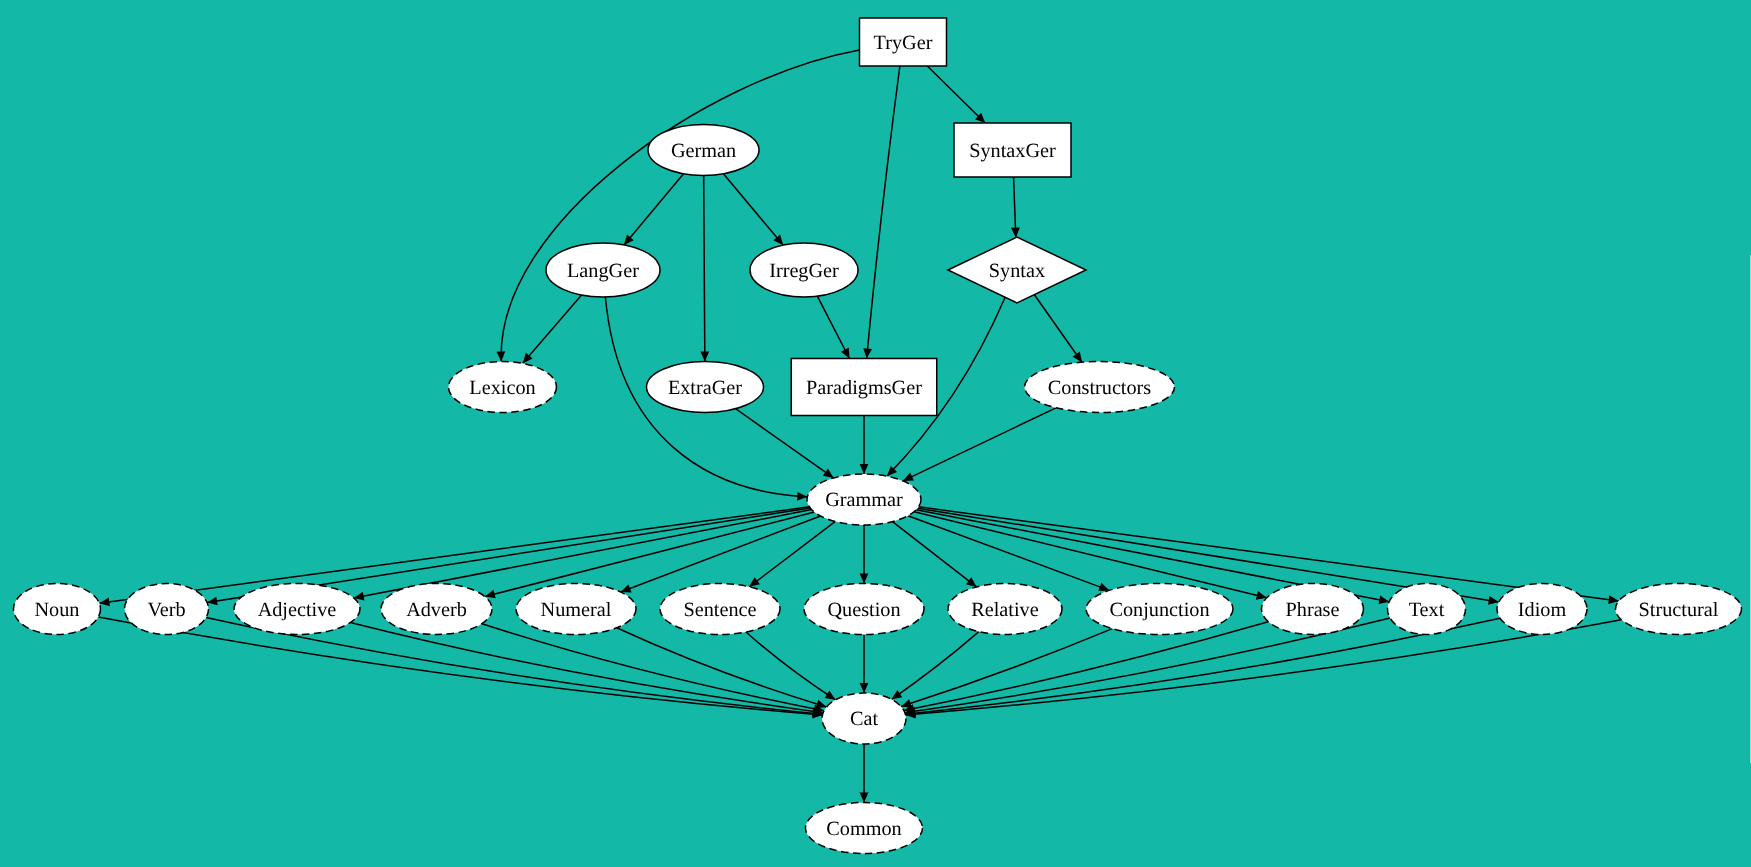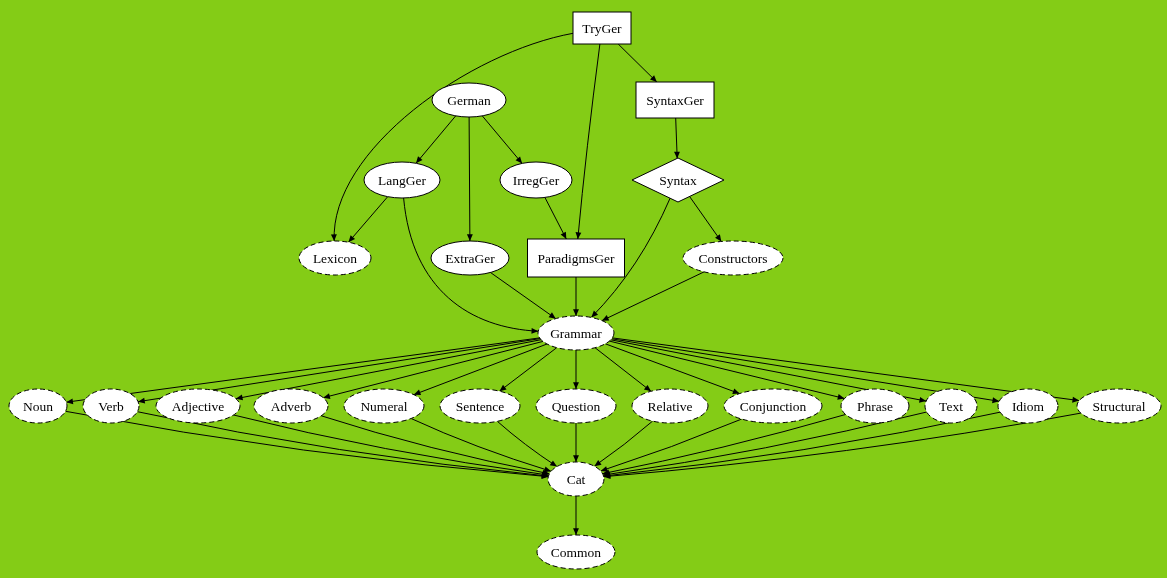--- a/index.html
+++ b/index.html
@@ -4,21 +4,21 @@
 <style>
   html, body {
     margin: 0;
     padding: 0;
     background: #ffffff;
   }
   #stage {
     position: relative;
     width: 1167px;
     height: 578px;
-    background: #84cc16;
+    background: #14b8a6;
     overflow: hidden;
   }
   svg { display: block; }
   text {
     font-family: "Liberation Serif", "DejaVu Serif", serif;
     font-size: 13.5px;
     fill: #000000;
   }
 </style>
 </head>

